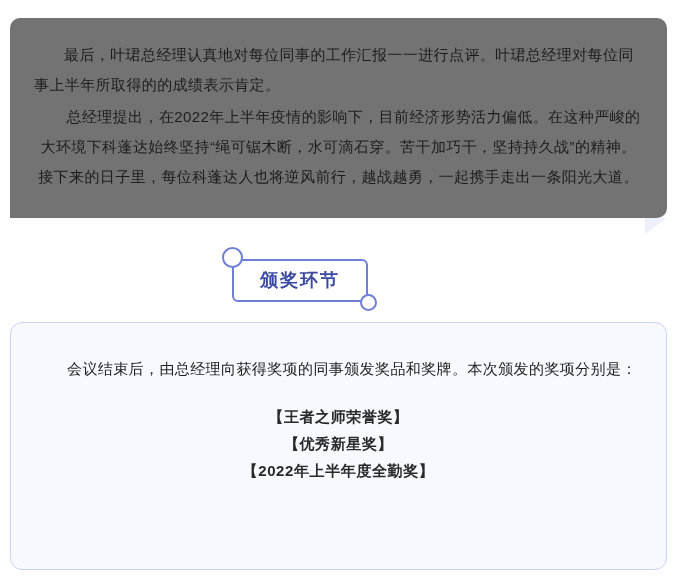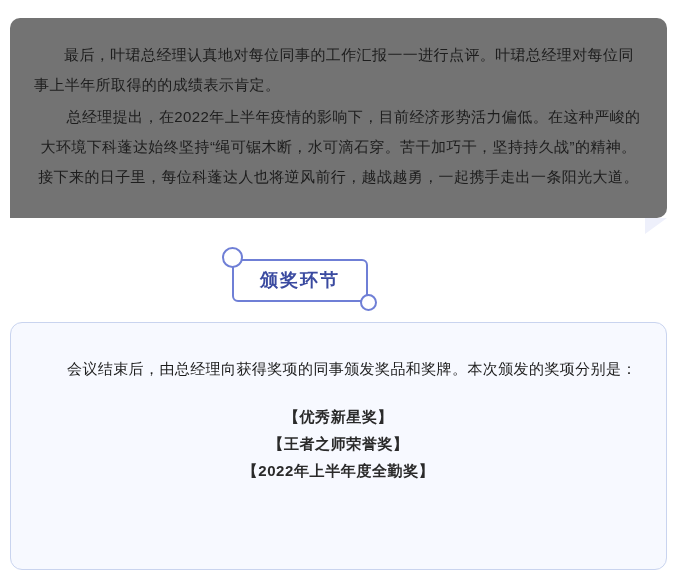--- a/index.html
+++ b/index.html
@@ -153,19 +153,19 @@
     <span class="chip-wrap">
       <span class="chip-dot left"></span>
       <span class="chip">颁奖环节</span>
       <span class="chip-dot right"></span>
     </span>
   </div>
 
   <div class="award-card">
     <p class="award-intro">会议结束后，由总经理向获得奖项的同事颁发奖品和奖牌。本次颁发的奖项分别是：</p>
     <ul class="award-list">
+      <li class="award-item">【王者之师荣誉奖】</li>
       <li class="award-item">【优秀新星奖】</li>
-      <li class="award-item">【王者之师荣誉奖】</li>
       <li class="award-item">【2022年上半年度全勤奖】</li>
     </ul>
   </div>
 
 </div>
 
 </body></html>

